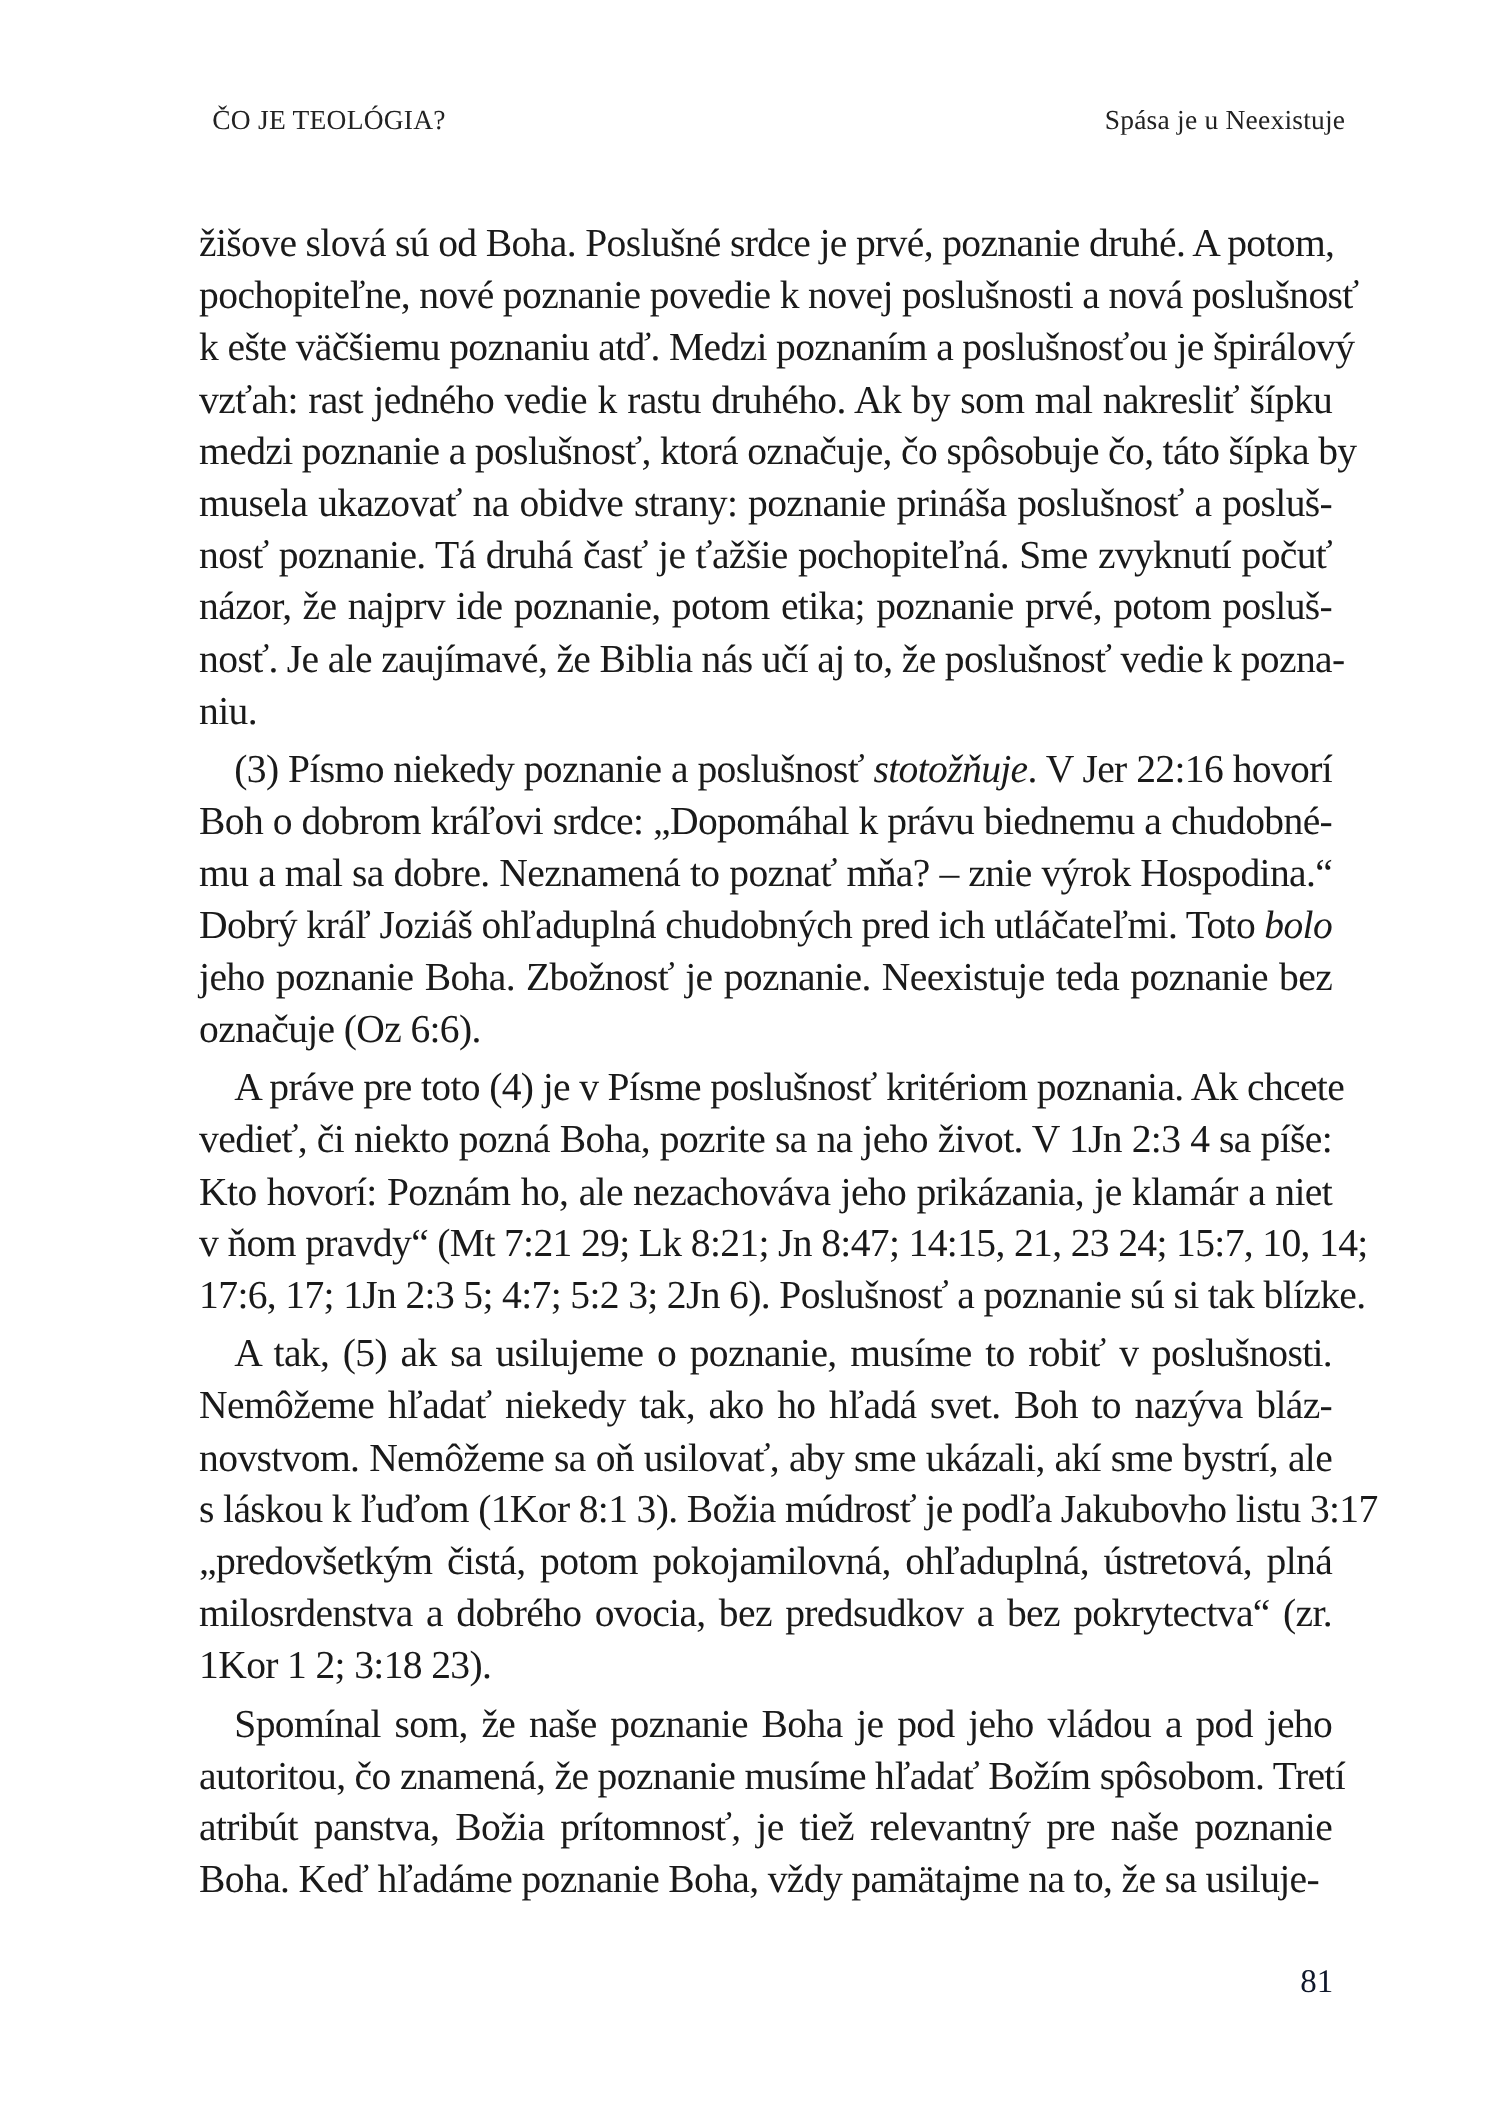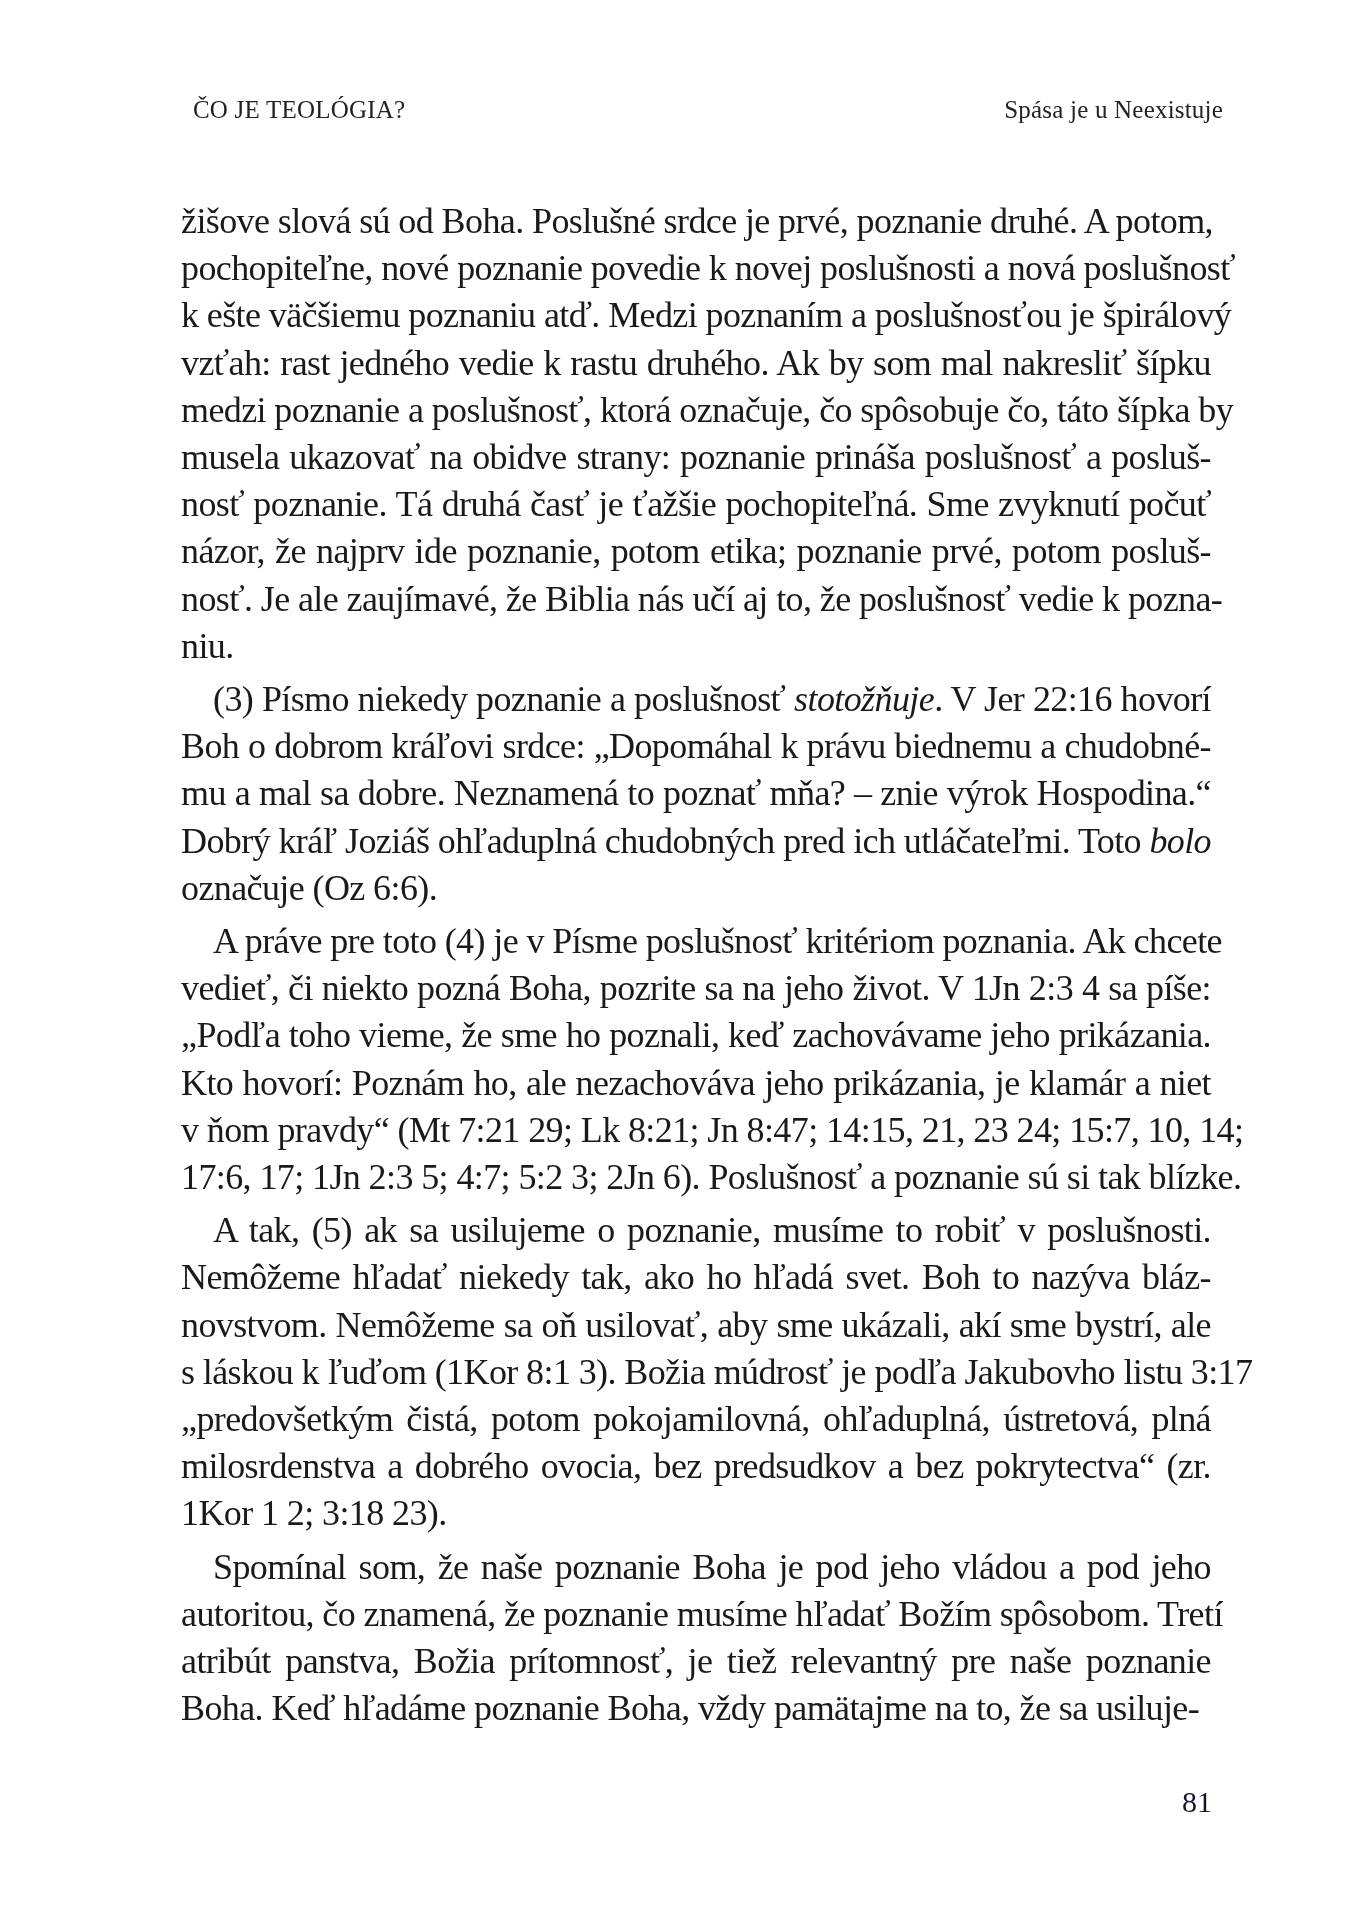--- a/index.html
+++ b/index.html
@@ -87,26 +87,26 @@
       <span class="line">nosť poznanie. Tá druhá časť je ťažšie pochopiteľná. Sme zvyknutí počuť</span>
       <span class="line">názor, že najprv ide poznanie, potom etika; poznanie prvé, potom posluš-</span>
       <span class="line">nosť. Je ale zaujímavé, že Biblia nás učí aj to, že poslušnosť vedie k pozna-</span>
       <span class="line last">niu.</span>
     </p>
     <p class="gap-before">
       <span class="line indent"><span>(3) Písmo niekedy poznanie a poslušnosť </span><em>stotožňuje</em><span>. V Jer 22:16 hovorí</span></span>
       <span class="line">Boh o dobrom kráľovi srdce: „Dopomáhal k právu biednemu a chudobné-</span>
       <span class="line">mu a mal sa dobre. Neznamená to poznať mňa? – znie výrok Hospodina.“</span>
       <span class="line"><span>Dobrý kráľ Joziáš ohľaduplná chudobných pred ich utláčateľmi. Toto </span><em>bolo</em><span></span></span>
+      <span class="line">jeho poznanie Boha. Zbožnosť je poznanie. Neexistuje teda poznanie bez</span>
       <span class="line last">označuje (Oz 6:6).</span>
     </p>
     <p class="gap-before">
       <span class="line indent">A práve pre toto (4) je v Písme poslušnosť kritériom poznania. Ak chcete</span>
       <span class="line">vedieť, či niekto pozná Boha, pozrite sa na jeho život. V 1Jn 2:3 4 sa píše:</span>
-      <span class="line">„Podľa toho vieme, že sme ho poznali, keď zachovávame jeho prikázania.</span>
       <span class="line">Kto hovorí: Poznám ho, ale nezachováva jeho prikázania, je klamár a niet</span>
       <span class="line">v ňom pravdy“ (Mt 7:21 29; Lk 8:21; Jn 8:47; 14:15, 21, 23 24; 15:7, 10, 14;</span>
       <span class="line last">17:6, 17; 1Jn 2:3 5; 4:7; 5:2 3; 2Jn 6). Poslušnosť a poznanie sú si tak blízke.</span>
     </p>
     <p class="gap-before">
       <span class="line indent">A tak, (5) ak sa usilujeme o poznanie, musíme to robiť v poslušnosti.</span>
       <span class="line">Nemôžeme hľadať niekedy tak, ako ho hľadá svet. Boh to nazýva bláz-</span>
       <span class="line">novstvom. Nemôžeme sa oň usilovať, aby sme ukázali, akí sme bystrí, ale</span>
       <span class="line">s láskou k ľuďom (1Kor 8:1 3). Božia múdrosť je podľa Jakubovho listu 3:17</span>
       <span class="line">„predovšetkým čistá, potom pokojamilovná, ohľaduplná, ústretová, plná</span>

